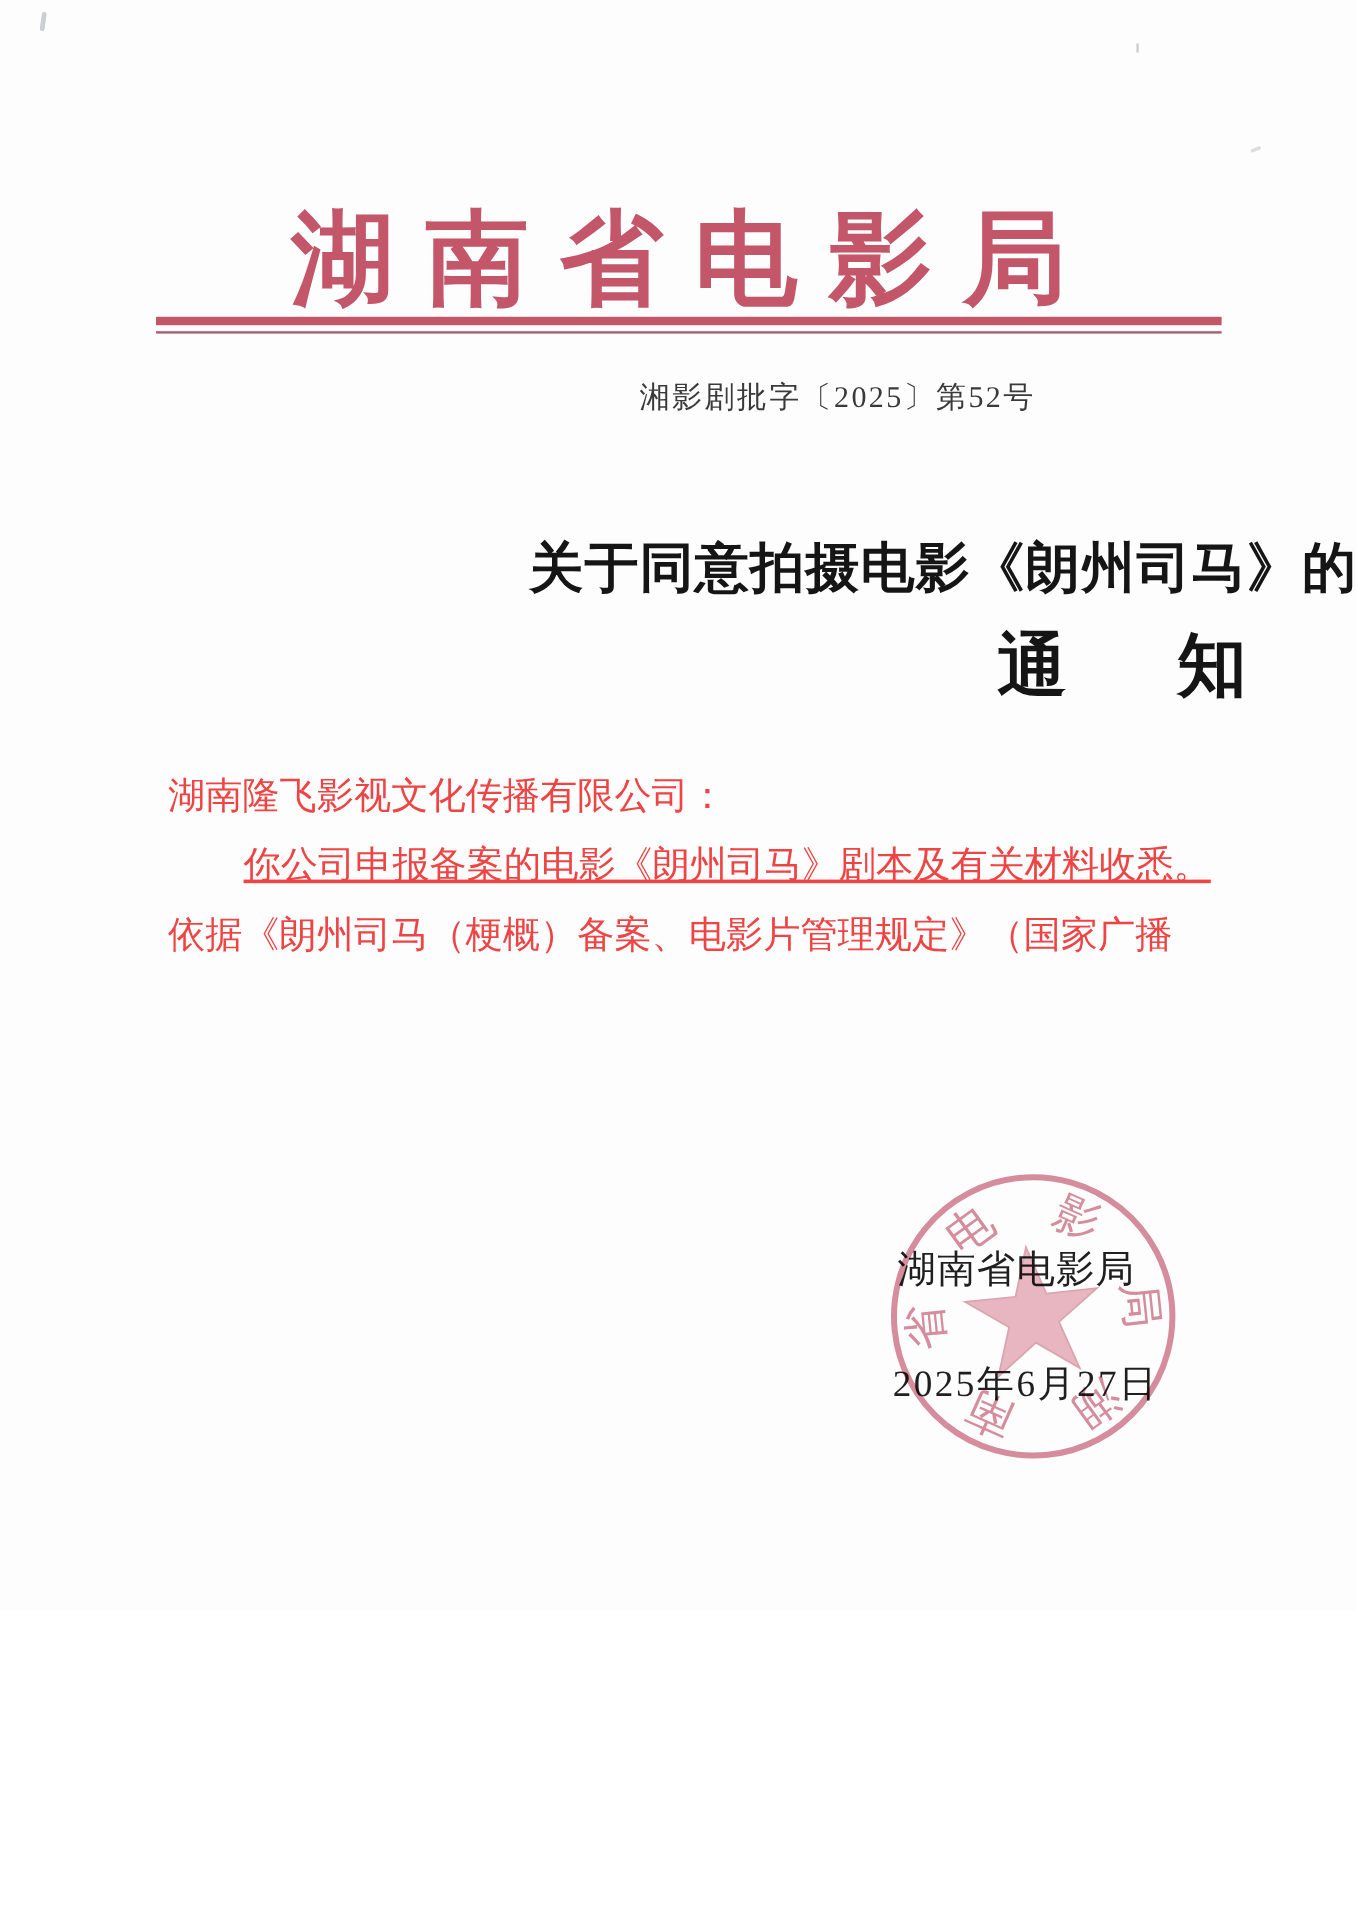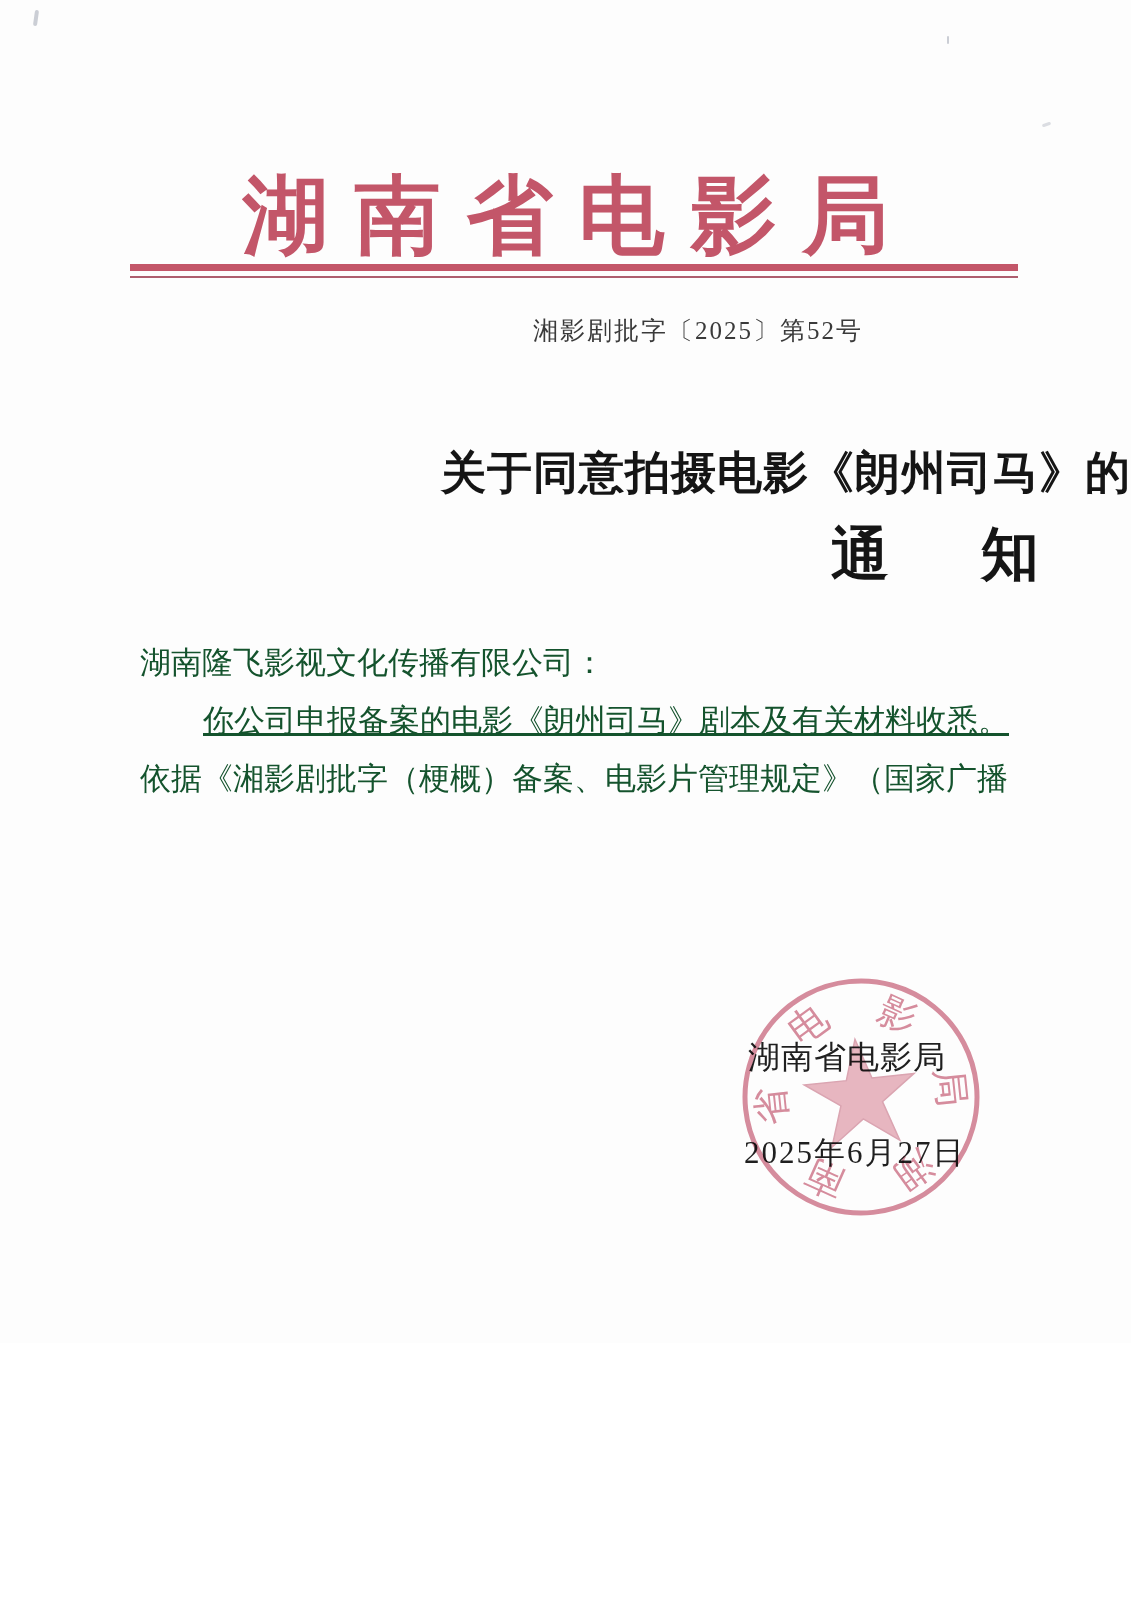--- a/index.html
+++ b/index.html
@@ -65,21 +65,21 @@
     letter-spacing: 92px;
     text-indent: 92px;
     white-space: nowrap;
   }
 
   .body-block {
     position: absolute;
     top: 634px; left: 140px; width: 860px;
     font-size: 31px;
     line-height: 58px;
-    color: #14532d;
+    color: #ef4444;
   }
   .body-block .bline { white-space: nowrap; }
   .body-block .indent { text-indent: 63px; text-decoration: underline; }
 
   .sig-org {
     position: absolute;
     top: 1036px; left: 748px;
     font-size: 32px;
     letter-spacing: 1px;
     color: #1f1f1f;
@@ -128,21 +128,21 @@
   <div class="doc-number">湘影剧批字〔2025〕第52号</div>
 
   <div class="notice-title">
     <div class="line1">关于同意拍摄电影《朗州司马》的</div>
     <div class="line2">通知</div>
   </div>
 
   <div class="body-block">
     <div class="bline">湖南隆飞影视文化传播有限公司：</div>
     <div class="bline indent">你公司申报备案的电影《朗州司马》剧本及有关材料收悉。</div>
-    <div class="bline">依据《湘影剧批字（梗概）备案、电影片管理规定》（国家广播</div>
+    <div class="bline">依据《朗州司马（梗概）备案、电影片管理规定》（国家广播</div>
   </div>
 
   <div class="sig-org">湖南省电影局</div>
   <div class="sig-date">2025年6月27日</div>
 
   <svg class="seal" viewBox="0 0 250 250">
     <circle cx="125" cy="125" r="116" fill="none" stroke="#cf7488" stroke-width="5"></circle>
     <polygon points="125,67 137.9,107.2 180.2,107.1 145.9,131.8 159.1,171.9 125,147 90.9,171.9 104.1,131.8 69.8,107.1 112.1,107.2" fill="#e4a8b5" stroke="#d592a2" stroke-width="1.5"></polygon>
     <g font-family="Liberation Serif, serif" font-size="38" fill="#cf7488" text-anchor="middle">
       <text x="125" y="48" transform="rotate(-30 125 125)">电</text>

